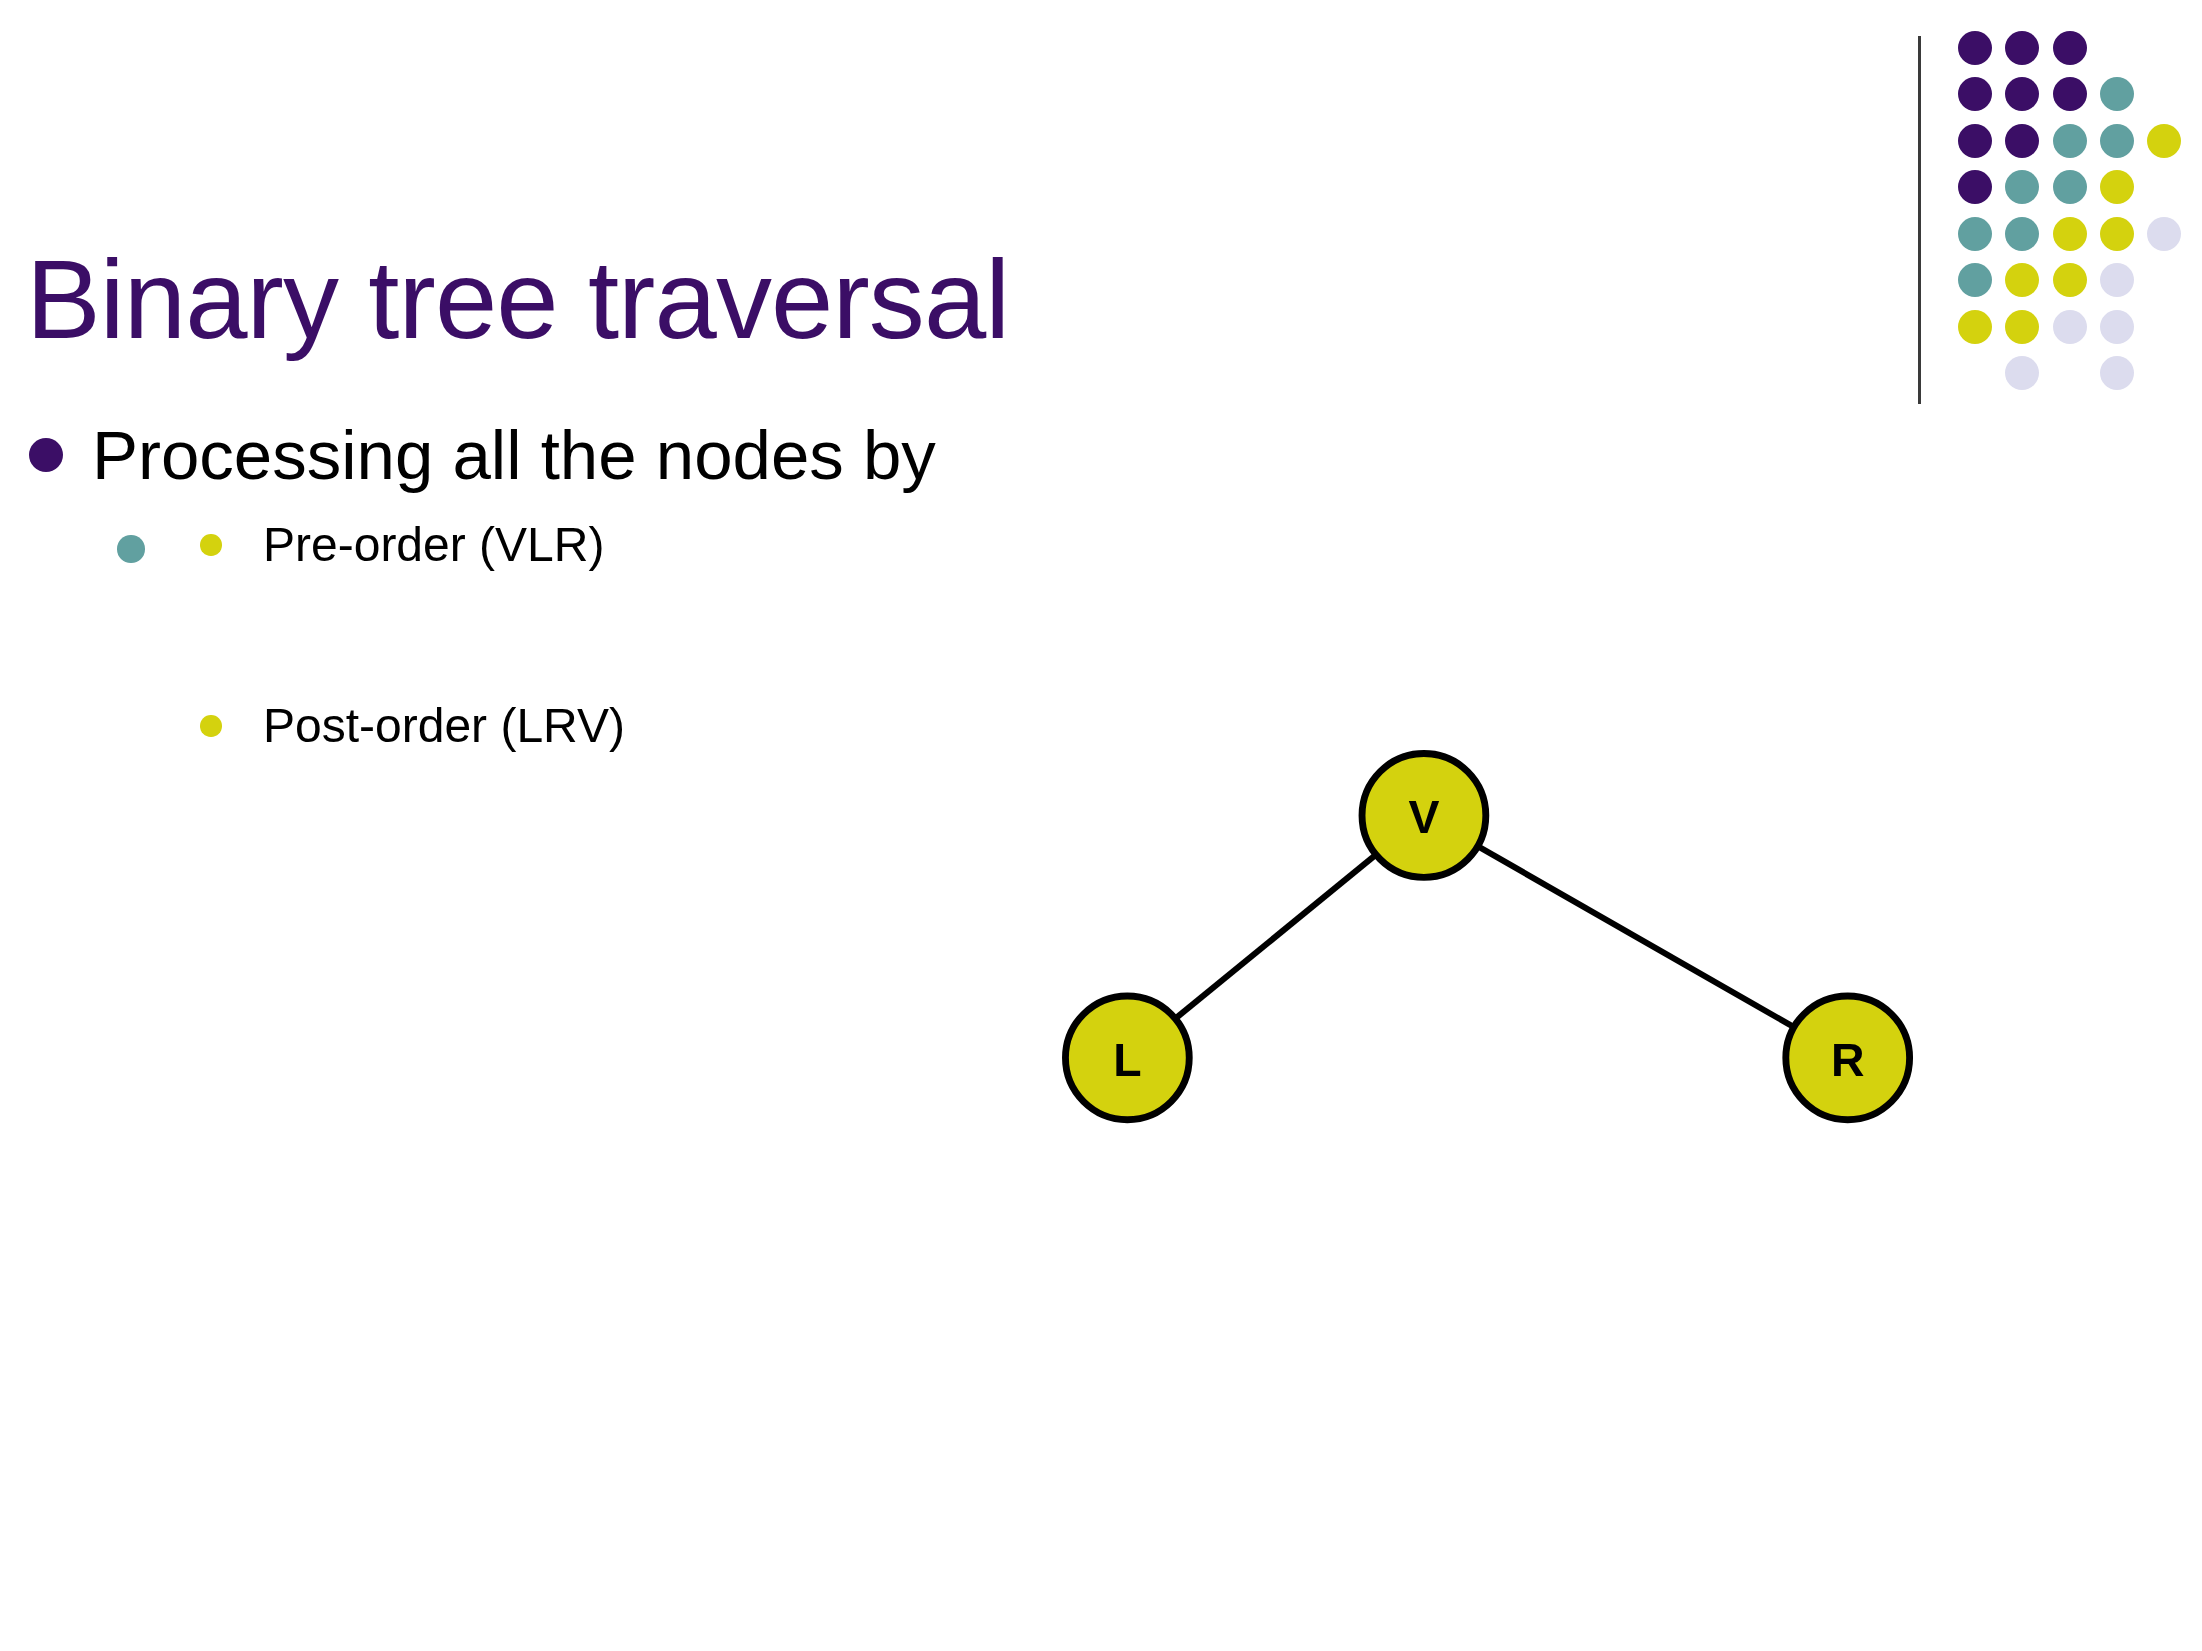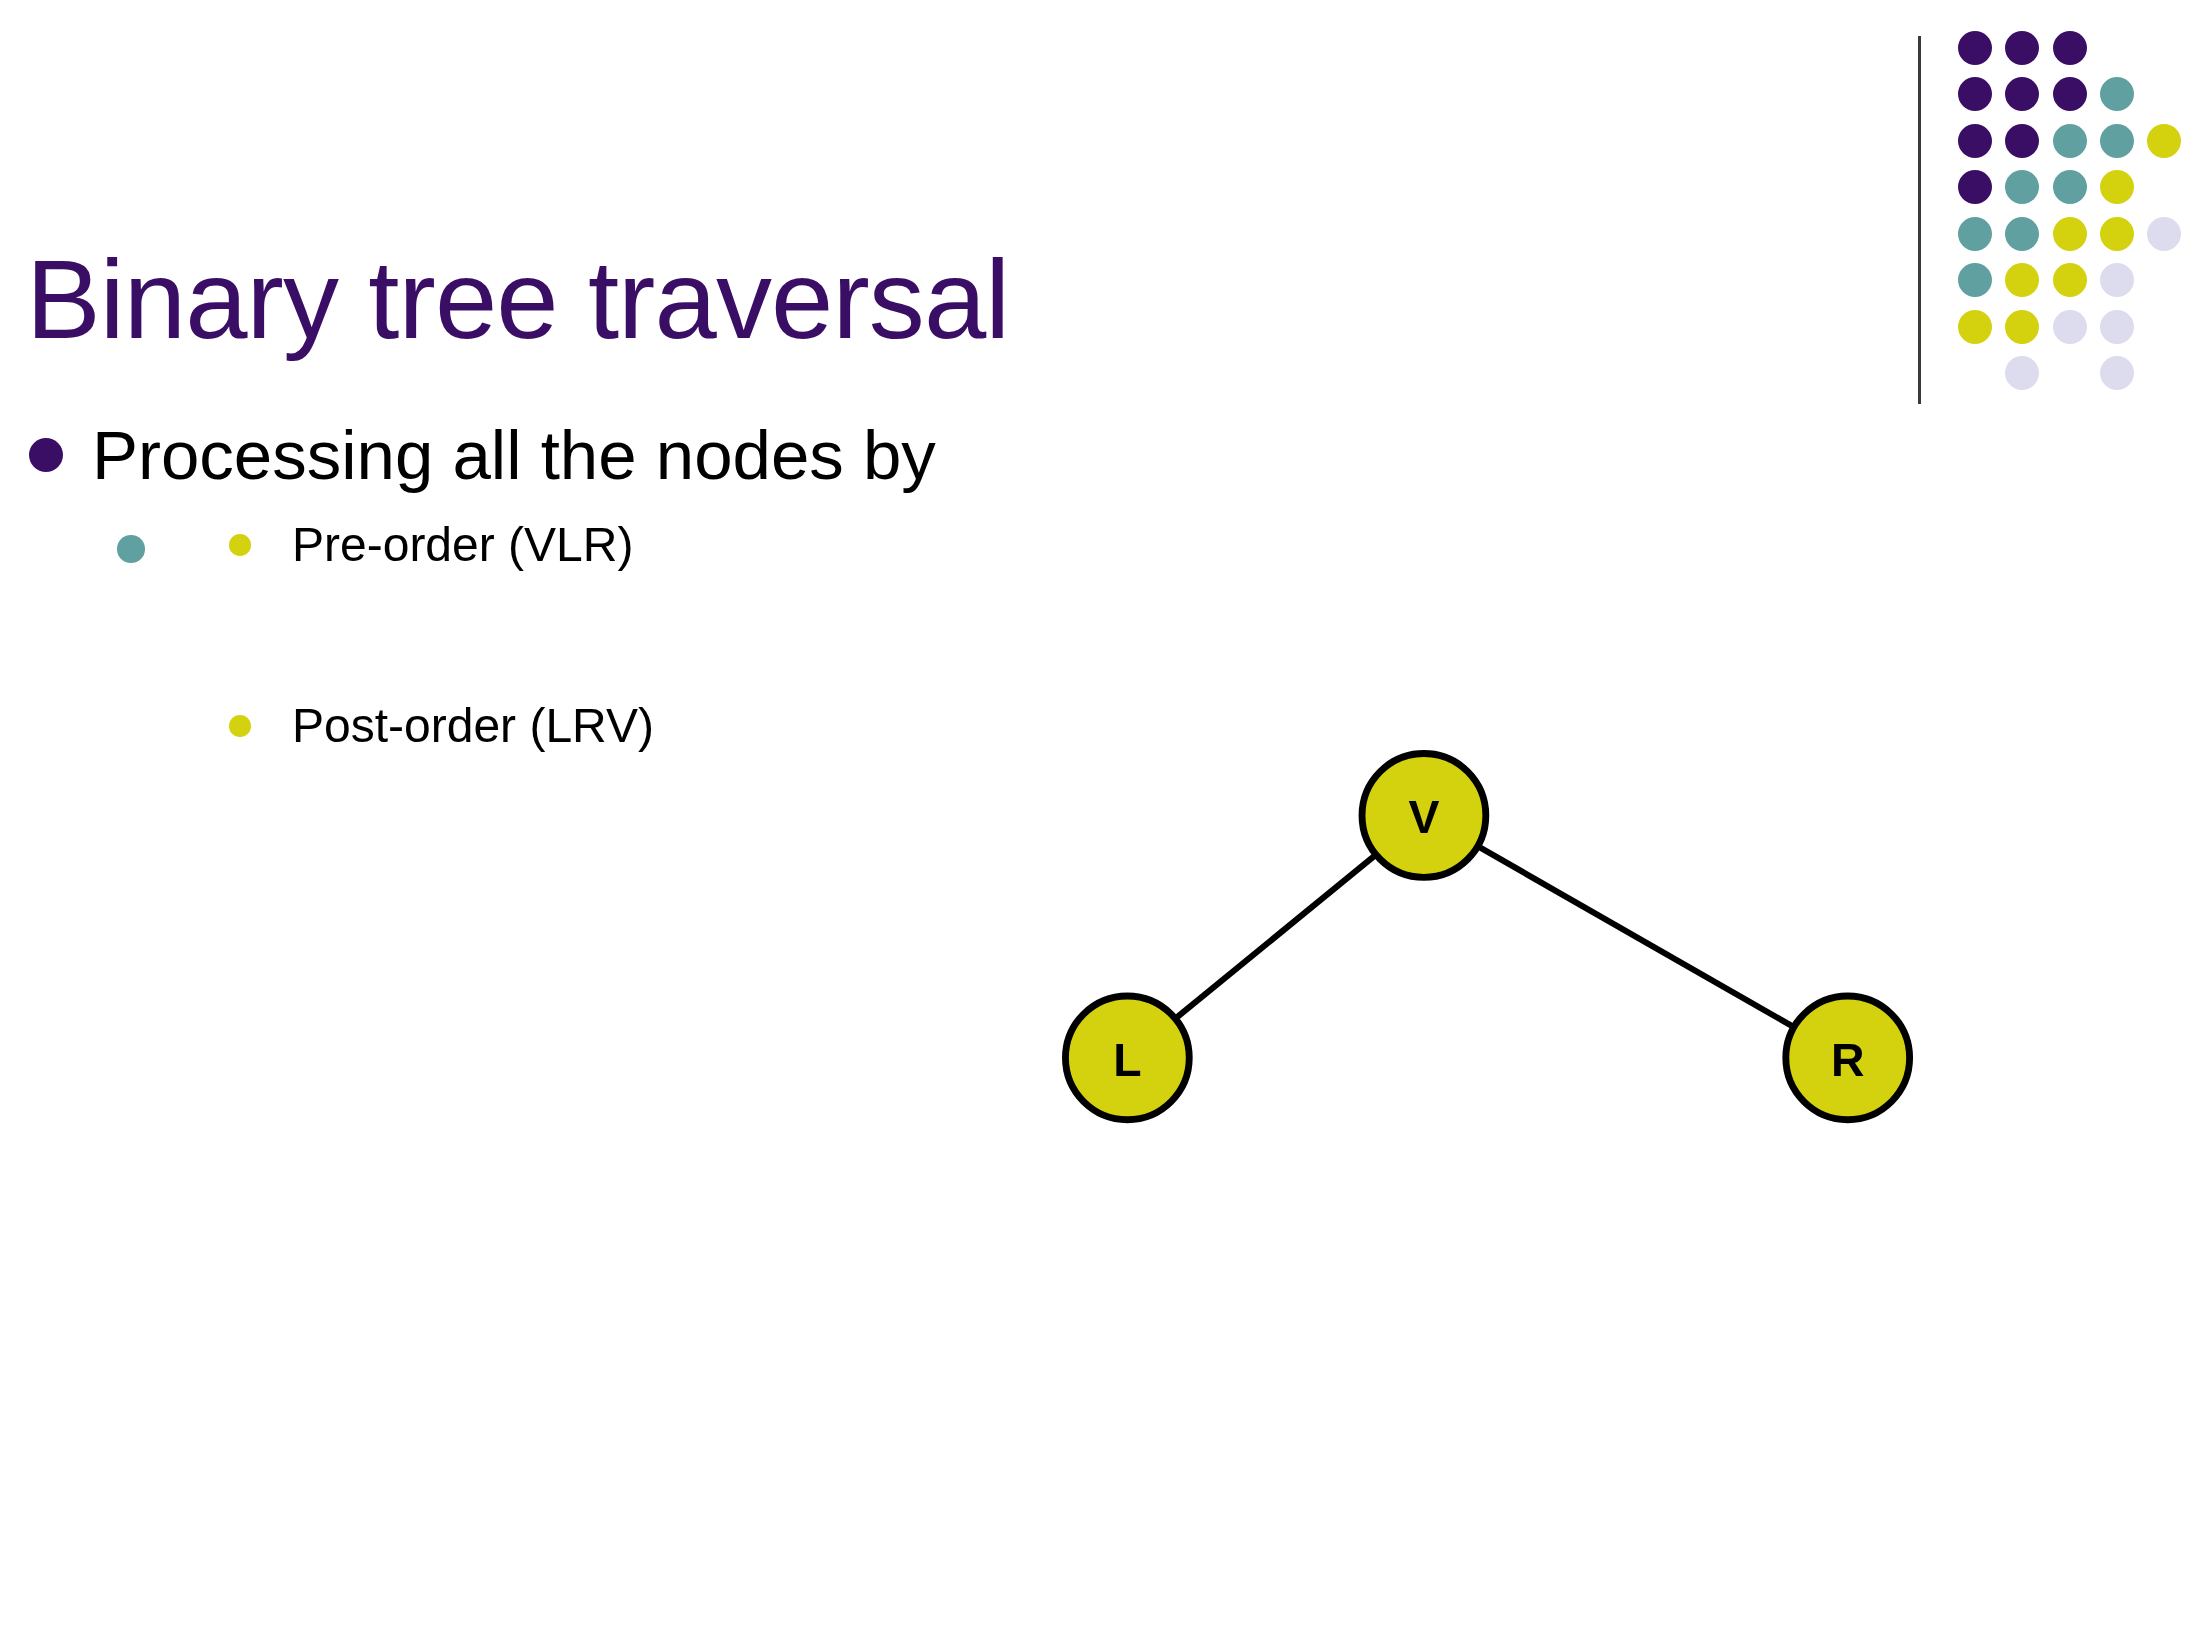--- a/index.html
+++ b/index.html
@@ -102,21 +102,21 @@
     height: 27.5px;
     background: #61A0A0;
   }
   .lvl2 .btext {
     margin-left: 193px;
     font-size: 57px;
     line-height: 76px;
   }
 
   
-  .lvl3 { margin-bottom: 0px; height: 181px; margin-left: 29px; }
+  .lvl3 { margin-bottom: 0px; height: 181px; }
   .lvl3 .marker {
     left: 200px;
     top: 22.4px;
     width: 21.5px;
     height: 21.5px;
     background: #D4D20E;
   }
   .lvl3 .btext {
     margin-left: 263px;
     font-size: 48px;

